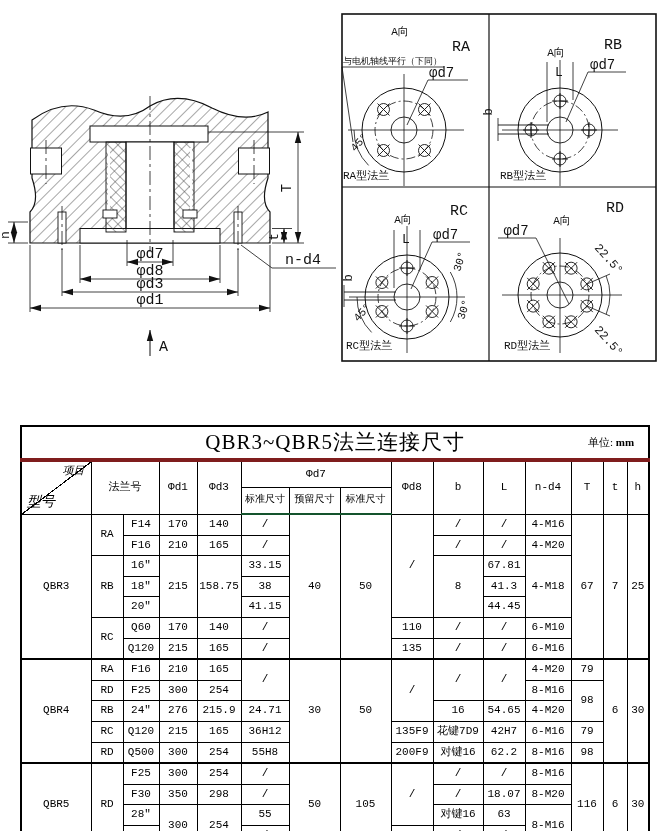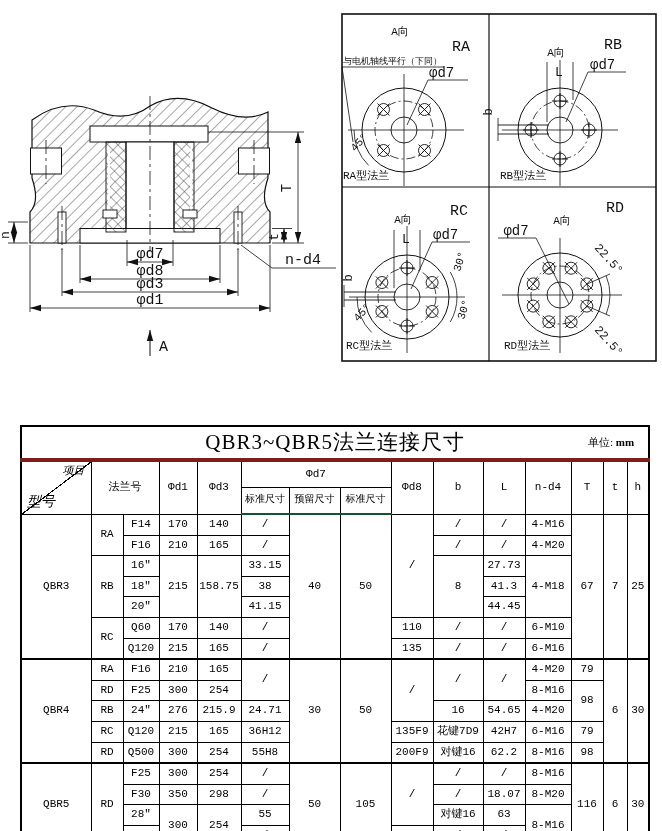--- a/index.html
+++ b/index.html
@@ -371,21 +371,21 @@
             <td>/</td>
             <td>4-M20</td>
           </tr>
           <tr>
             <td rowspan="3">RB</td>
             <td>16″</td>
             <td rowspan="3">215</td>
             <td rowspan="3">158.75</td>
             <td>33.15</td>
             <td rowspan="3">8</td>
-            <td>27.73</td>
+            <td>67.81</td>
             <td rowspan="3">4-M18</td>
           </tr>
           <tr>
             <td>18″</td>
             <td>38</td>
             <td>41.3</td>
           </tr>
           <tr>
             <td>20″</td>
             <td>41.15</td>

